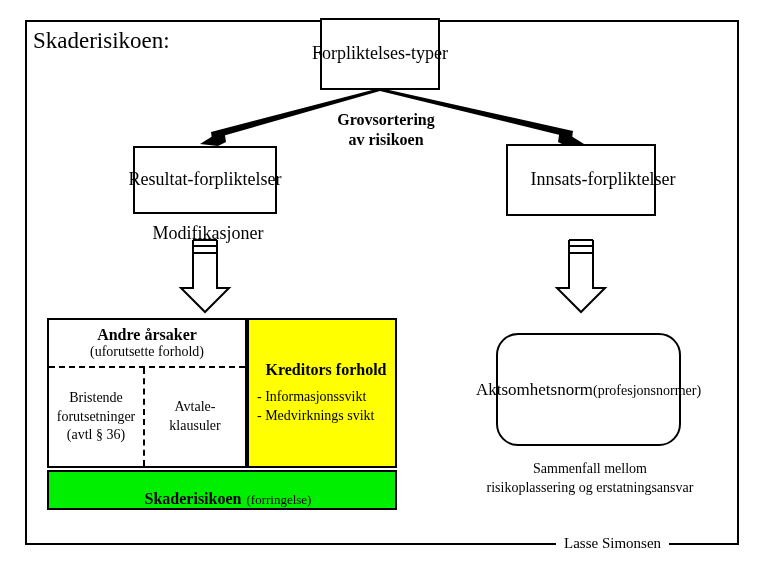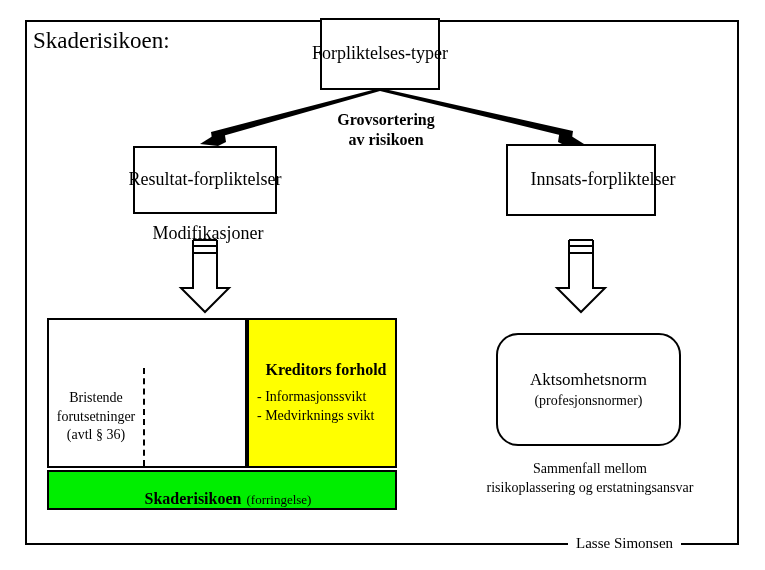--- a/index.html
+++ b/index.html
@@ -194,42 +194,42 @@
     position: absolute;
     left: 496px;
     top: 333px;
     width: 185px;
     height: 113px;
     border: 2px solid #000;
     border-radius: 22px;
     background: #ffffff;
     box-sizing: border-box;
     display: flex;
-    flex-direction: column;
+    flex-direction: row;
     align-items: center;
     justify-content: center;
     text-align: center;
   }
   #box-aktsomhets .a1 { font-size: 17px; }
   #box-aktsomhets .a2 { font-size: 14px; margin-top: 3px; }
 
   #label-sammenfall {
     position: absolute;
     left: 445px;
     top: 459px;
     width: 290px;
     text-align: center;
     font-size: 14px;
     line-height: 1.38;
   }
 
   
   #footer-sig {
     position: absolute;
-    left: 568px;
+    left: 556px;
     top: 535px;
     background: #ffffff;
     padding: 0 8px;
     font-size: 15px;
     white-space: nowrap;
     z-index: 6;
   }
 
   svg.overlay {
     position: absolute;
@@ -298,25 +298,33 @@
   <div class="box" id="box-innsats">
     <span>Innsats-</span>
     <span>forpliktelser</span>
   </div>
 
   <div id="label-modifikasjoner">Modifikasjoner</div>
 
   <div id="lower-left">
 
     <div id="andre-cell">
+      <div id="andre-head">
+        <div class="t1">Andre årsaker</div>
+        <div class="t2">(uforutsette forhold)</div>
+      </div>
       <div id="andre-split-left">
         <div>Bristende</div>
         <div>forutsetninger</div>
         <div>(avtl § 36)</div>
       </div>
+      <div id="andre-split-right">
+        <div>Avtale-</div>
+        <div>klausuler</div>
+      </div>
     </div>
 
     <div id="kreditors-cell">
       <div class="k-title">Kreditors forhold</div>
       <div class="k-line">- Informasjonssvikt</div>
       <div class="k-line">- Medvirknings svikt</div>
     </div>
 
     <div id="green-bar">
       <span class="g1">Skaderisikoen</span>

